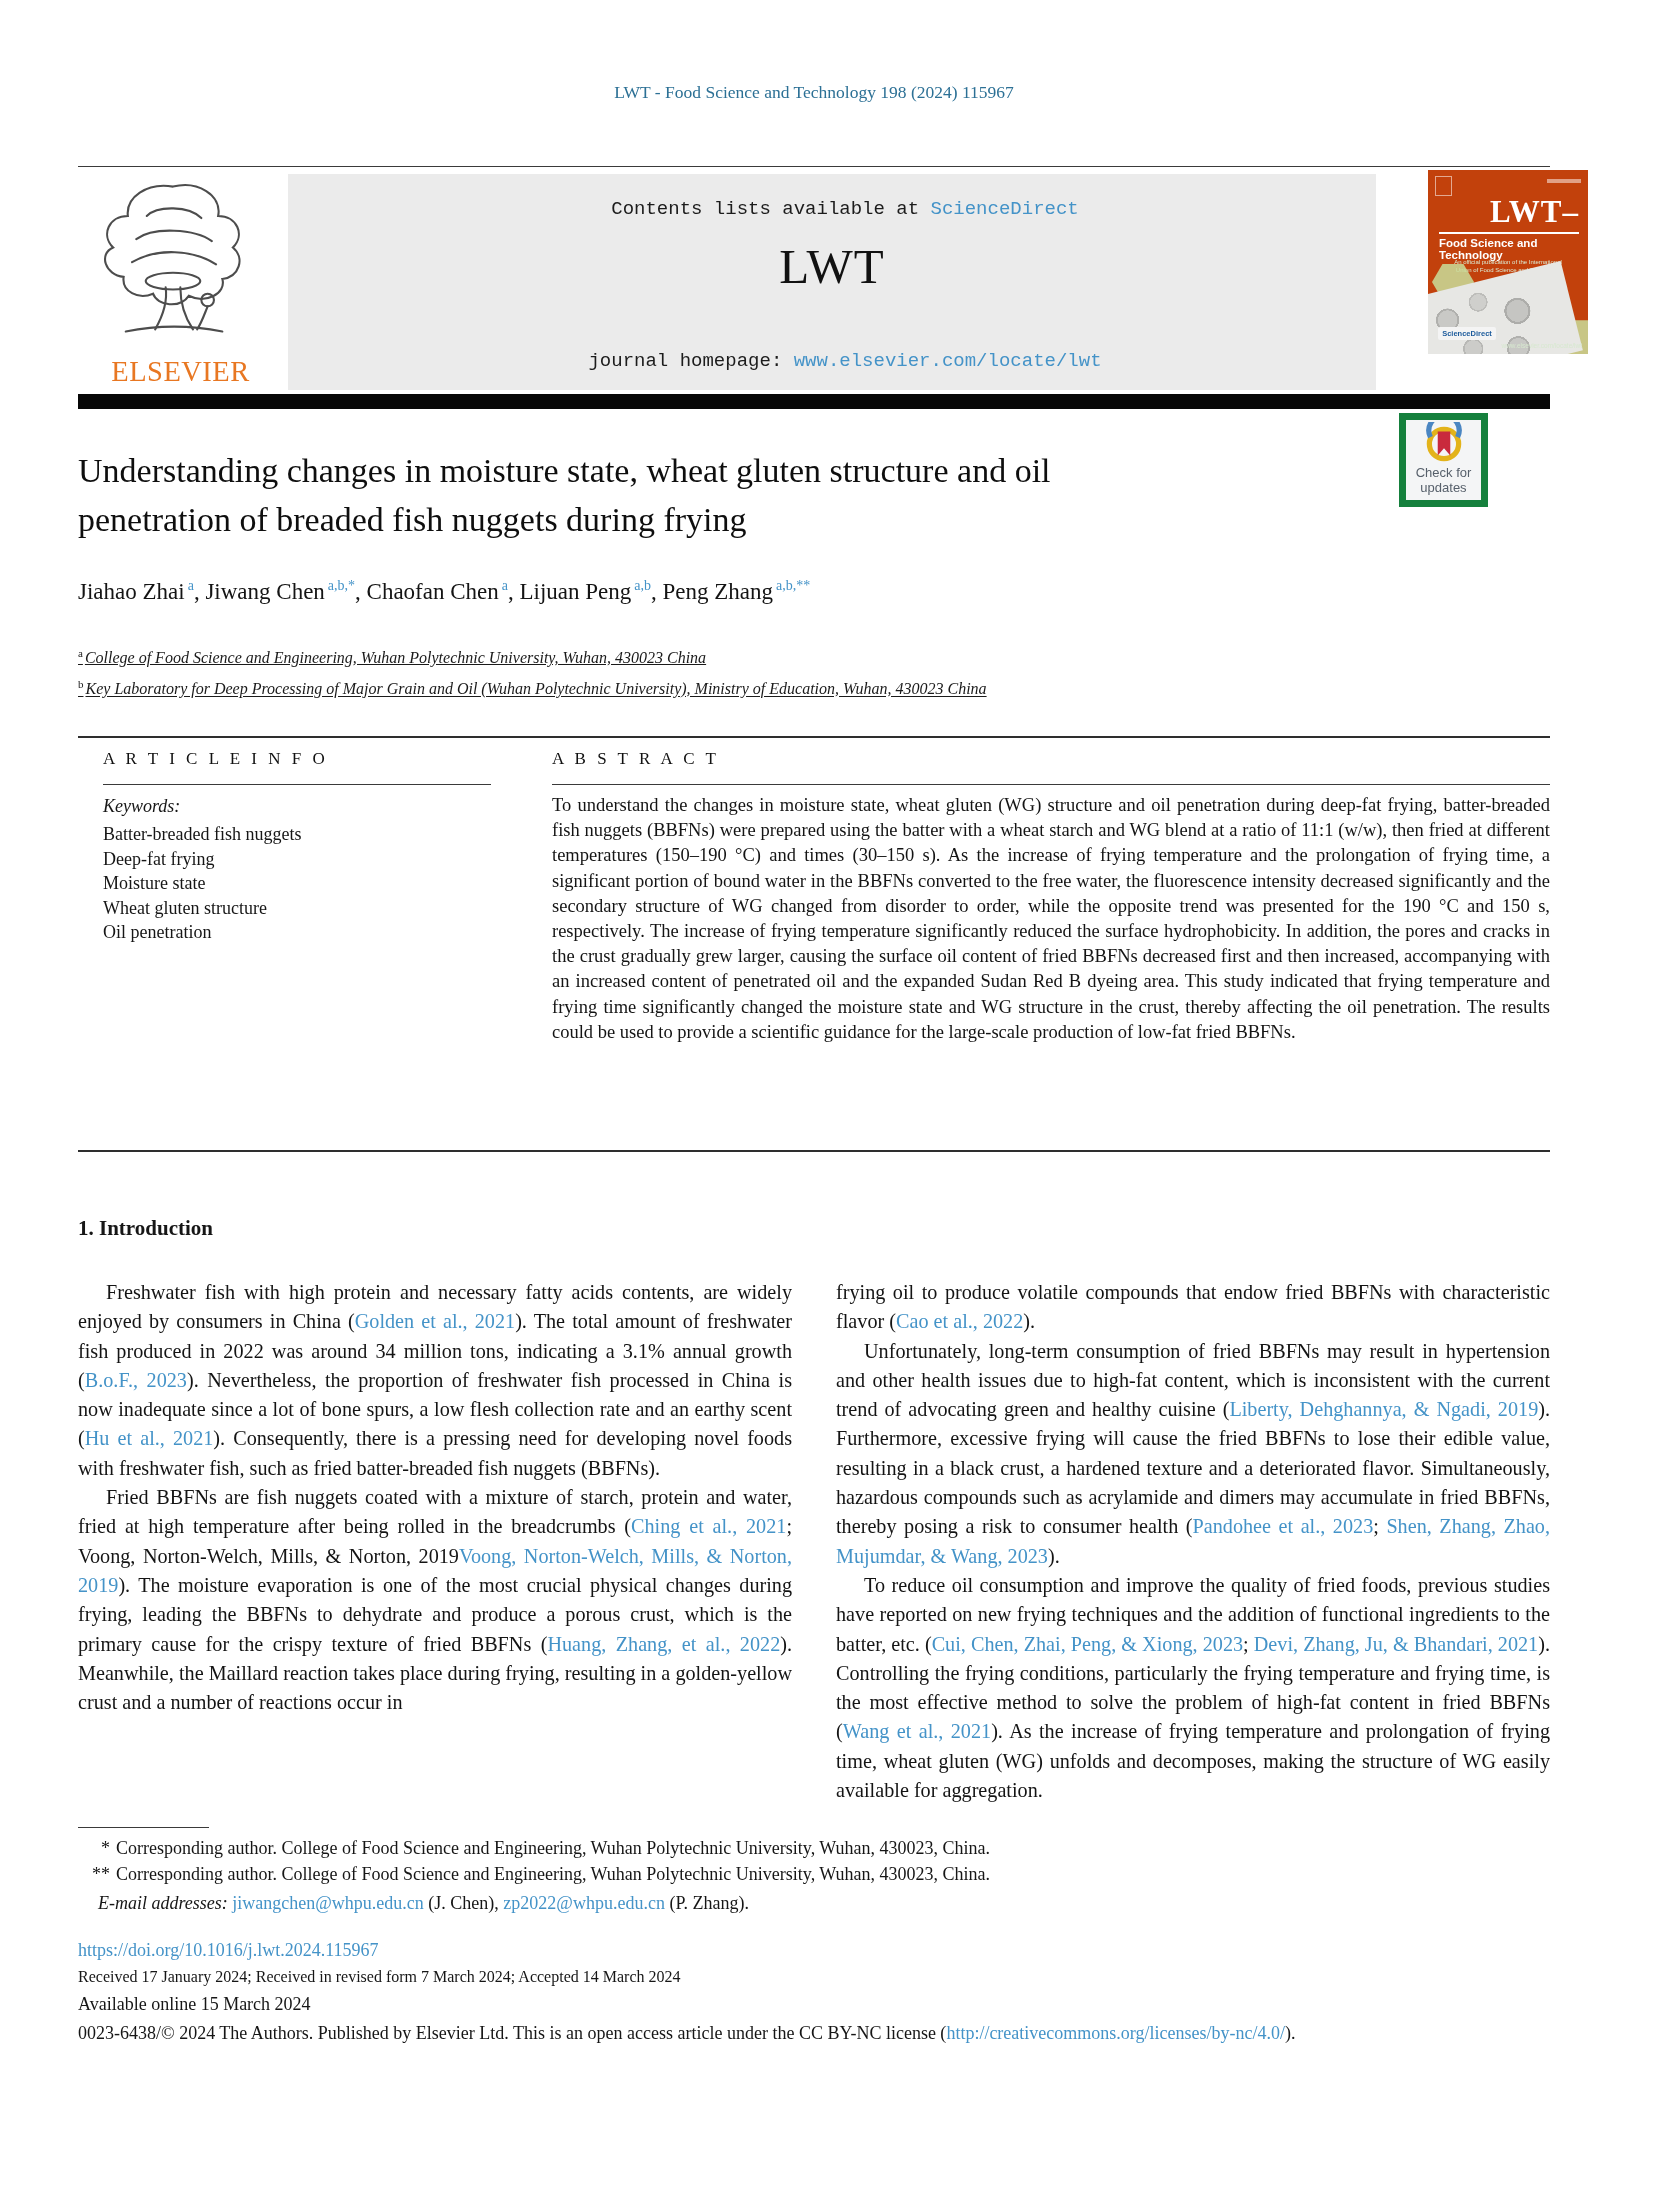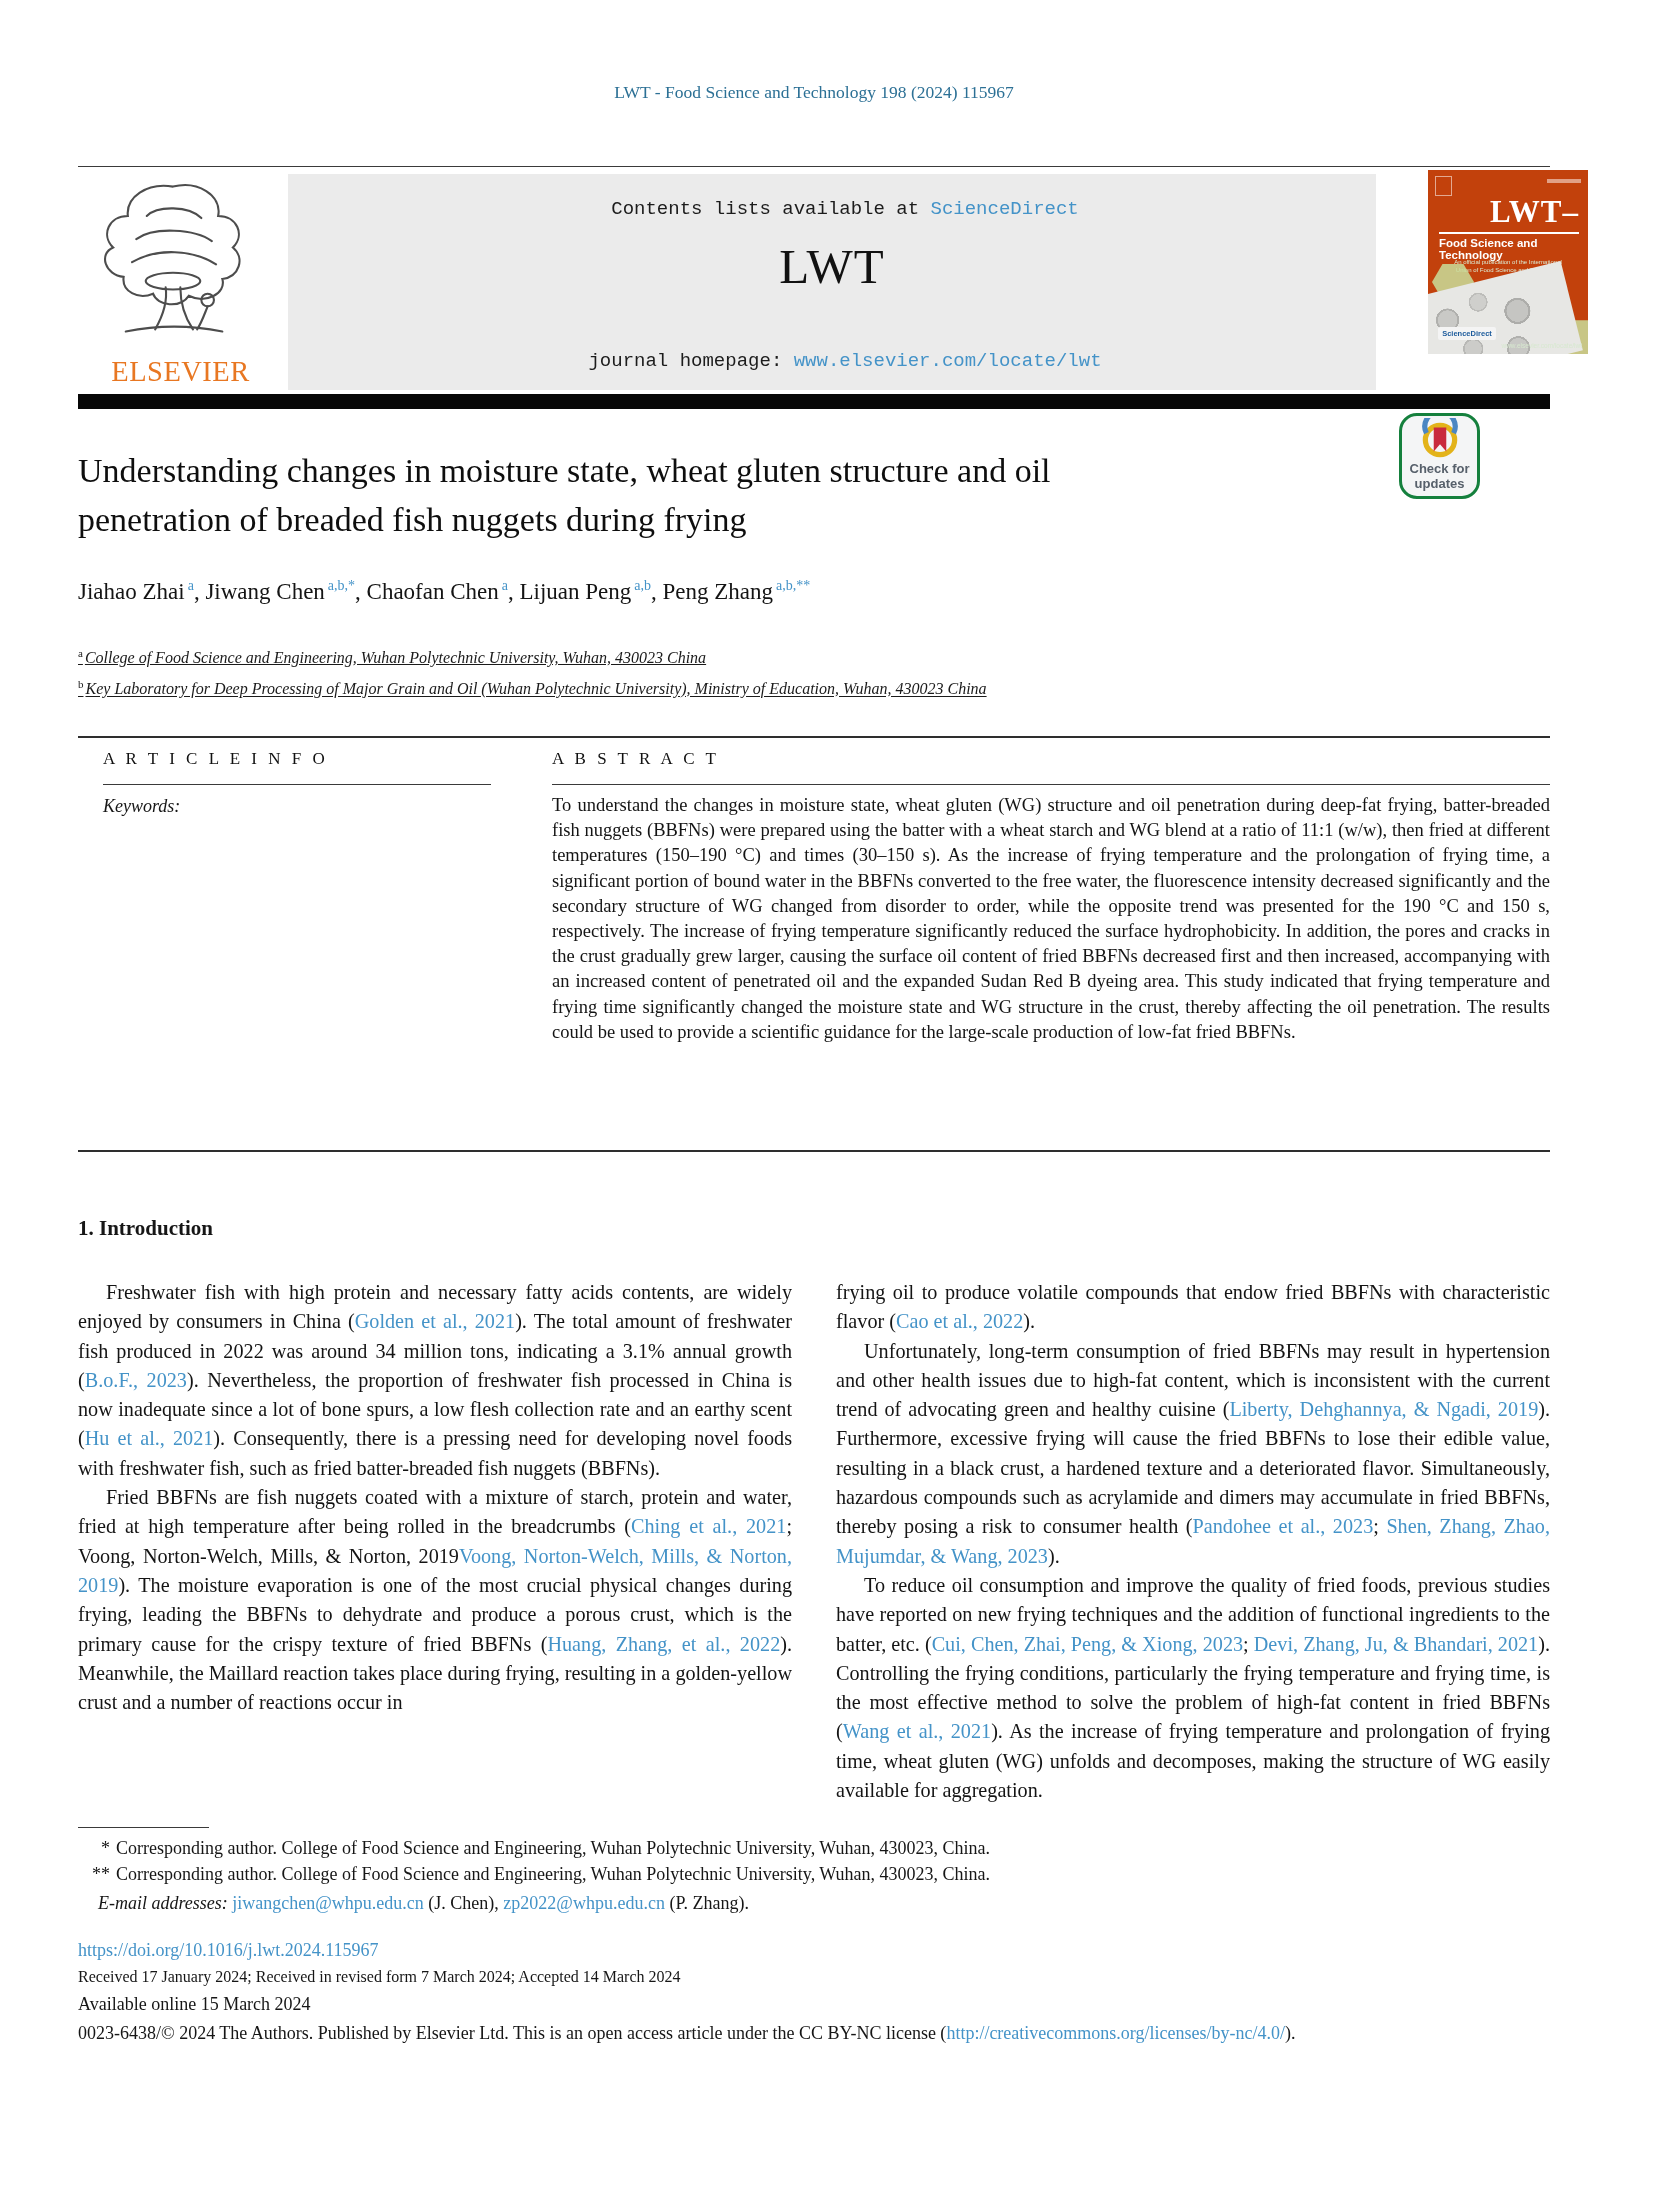--- a/index.html
+++ b/index.html
@@ -57,21 +57,21 @@
   .cover-sd{position:absolute;left:10px;bottom:14px;width:58px;height:13px;background:#f4f4f4;border-radius:2px;
             font-size:7.5px;line-height:13px;text-align:center;color:#1b5a9b;font-weight:bold;
             font-family:"Liberation Sans","DejaVu Sans",sans-serif;}
   .cover-url{position:absolute;right:6px;bottom:5px;font-size:6.5px;color:#d7e8cf;
              font-family:"Liberation Sans","DejaVu Sans",sans-serif;}
 
   .black-bar{position:absolute;left:78px;top:394px;width:1472px;height:15px;background:#070707;}
 
   
   .update-badge{position:absolute;left:1399px;top:413px;width:75px;height:80px;background:#f4f5f6;
-                border:3px solid #15803d;border-radius:18px;cursor:pointer;font-weight:bold;}
+                border:7px solid #15803d;border-radius:0;cursor:pointer;}
   .update-badge svg{position:absolute;left:50%;top:2px;transform:translateX(-50%);}
   .badge-text{position:absolute;top:45px;left:0;width:100%;text-align:center;font-size:13px;line-height:15px;
               color:#57606b;font-family:"Liberation Sans","DejaVu Sans",sans-serif;}
 
   
   .title{position:absolute;left:78px;top:446px;width:1340px;font-size:34px;line-height:49px;color:#0e0e0e;}
   .authors{position:absolute;left:78px;top:578px;width:1400px;font-size:23px;color:#141414;}
   .authors sup{color:#4493c8;font-size:14px;margin-left:3px;}
   .affils{position:absolute;left:78px;top:640px;width:1400px;font-size:16px;line-height:27px;color:#1a1a1a;text-decoration:underline;}
   .affils sup{font-size:11px;margin-right:2px;}
@@ -182,20 +182,27 @@
   <div class="affils">
     <div><sup>a</sup><span class="it">College of Food Science and Engineering, Wuhan Polytechnic University, Wuhan, 430023 China</span></div>
     <div><sup>b</sup><span class="it">Key Laboratory for Deep Processing of Major Grain and Oil (Wuhan Polytechnic University), Ministry of Education, Wuhan, 430023 China</span></div>
   </div>
 
   <div class="rule rule-mid1"></div>
 
   <div class="col-heading info-heading">A R T I C L E I N F O</div>
   <div class="rule info-rule"></div>
   <div class="kw-label">Keywords:</div>
+  <div class="kw-list">
+    <div>Batter-breaded fish nuggets</div>
+    <div>Deep-fat frying</div>
+    <div>Moisture state</div>
+    <div>Wheat gluten structure</div>
+    <div>Oil penetration</div>
+  </div>
 
   <div class="col-heading abs-heading">A B S T R A C T</div>
   <div class="rule abs-rule"></div>
   <div class="abs-text">To understand the changes in moisture state, wheat gluten (WG) structure and oil penetration during deep-fat frying, batter-breaded fish nuggets (BBFNs) were prepared using the batter with a wheat starch and WG blend at a ratio of 11:1 (w/w), then fried at different temperatures (150–190 °C) and times (30–150 s). As the increase of frying temperature and the prolongation of frying time, a significant portion of bound water in the BBFNs converted to the free water, the fluorescence intensity decreased significantly and the secondary structure of WG changed from disorder to order, while the opposite trend was presented for the 190 °C and 150 s, respectively. The increase of frying temperature significantly reduced the surface hydrophobicity. In addition, the pores and cracks in the crust gradually grew larger, causing the surface oil content of fried BBFNs decreased first and then increased, accompanying with an increased content of penetrated oil and the expanded Sudan Red B dyeing area. This study indicated that frying temperature and frying time significantly changed the moisture state and WG structure in the crust, thereby affecting the oil penetration. The results could be used to provide a scientific guidance for the large-scale production of low-fat fried BBFNs.</div>
 
   <div class="rule rule-mid2"></div>
 
   <div class="intro-heading">1. Introduction</div>
 
   <div class="col col-left">

